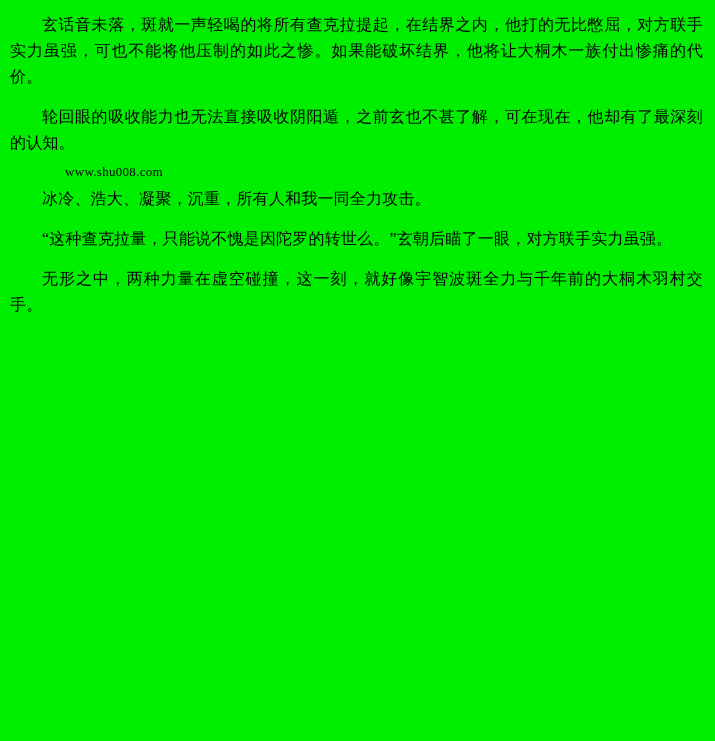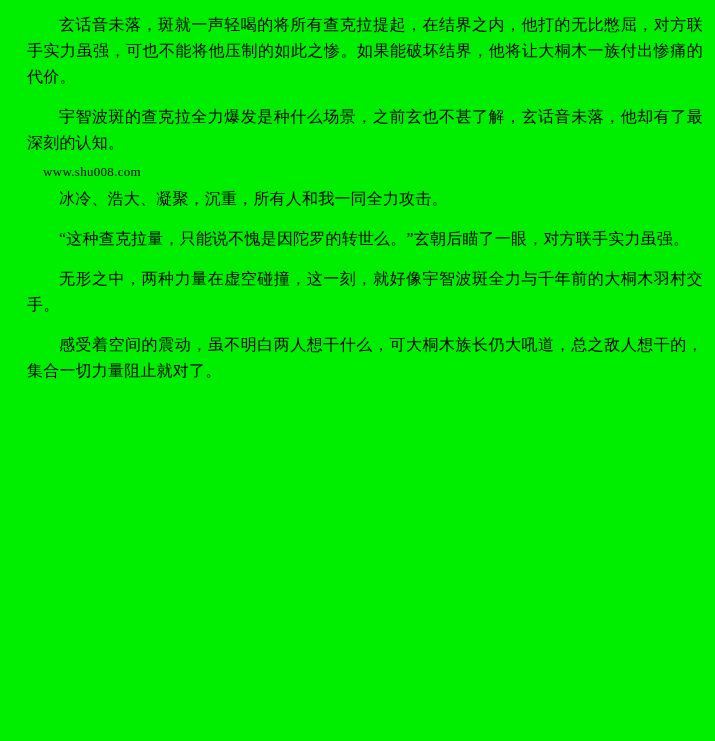--- a/index.html
+++ b/index.html
@@ -11,57 +11,56 @@
     height: 741px;
     background: #00ee00;
     font-family: "Liberation Serif", "DejaVu Serif", serif;
     overflow: hidden;
   }
   .page {
     position: relative;
     width: 715px;
     height: 741px;
     box-sizing: border-box;
-    padding: 10px 12px 0 27px;
+    padding: 10px 12px 0 10px;
   }
   .para {
     font-size: 16px;
     line-height: 26px;
     color: #000000;
     text-indent: 2em;
     margin: 0 0 14px 0;
     text-align: justify;
     letter-spacing: 0.2px;
   }
   .para.first {
     margin-top: 2px;
   }
   .watermark {
     font-family: "Liberation Serif", "DejaVu Serif", serif;
     font-size: 13px;
     color: #000000;
-    margin: -6px 0 6px 16px;
+    margin: -6px 0 6px 55px;
     letter-spacing: 0.3px;
   }
 </style>
 </head>
 <body>
 
 <div class="page">
 
   <p class="para first">玄话音未落，斑就一声轻喝的将所有查克拉提起，在结界之内，他打的无比憋屈，对方联手实力虽强，可也不能将他压制的如此之惨。如果能破坏结界，他将让大桐木一族付出惨痛的代价。</p>
 
-  <p class="para">宇智波斑的查克拉全力爆发是种什么场景，之前玄也不甚了解，玄话音未落，他却有了最深刻的认知。</p>
+  <p class="para">轮回眼的吸收能力也无法直接吸收阴阳遁，之前玄也不甚了解，可在现在，他却有了最深刻的认知。</p>
 
   <div class="watermark">www.shu008.com</div>
 
   <p class="para">冰冷、浩大、凝聚，沉重，所有人和我一同全力攻击。</p>
 
   <p class="para">“这种查克拉量，只能说不愧是因陀罗的转世么。”玄朝后瞄了一眼，对方联手实力虽强。</p>
 
 
   <p class="para">无形之中，两种力量在虚空碰撞，这一刻，就好像宇智波斑全力与千年前的大桐木羽村交手。</p>
 
 
-  <p class="para">感受着空间的震动，虽不明白两人想干什么，可大桐木族长仍大吼道，总之敌人想干的，集合一切力量阻止就对了。</p>
 
 
 </div>
 
 </body></html>

